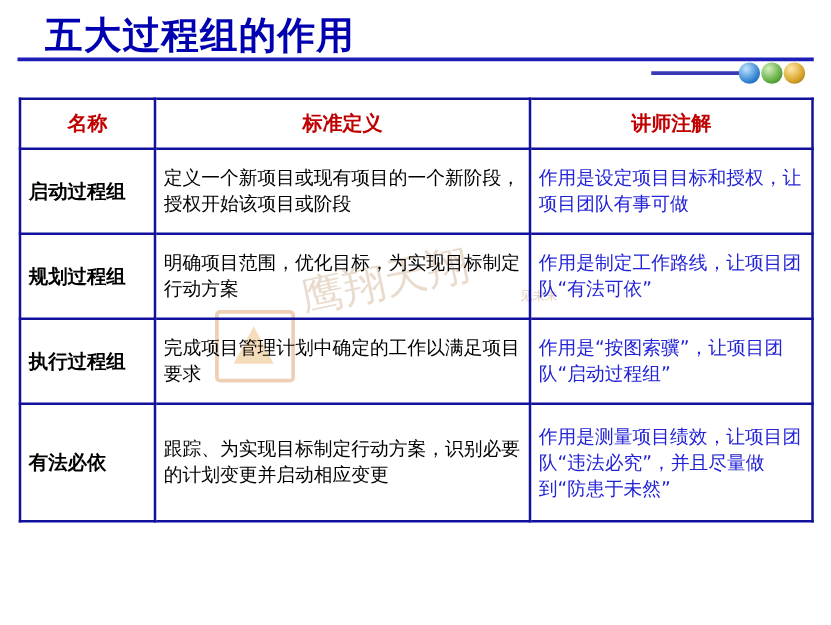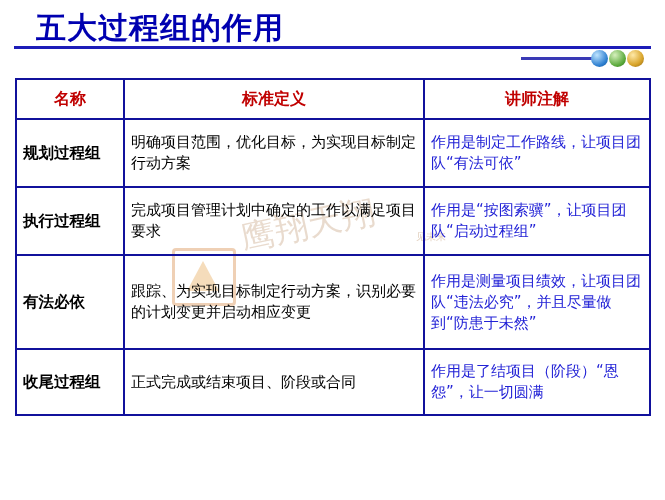--- a/index.html
+++ b/index.html
@@ -206,36 +206,36 @@
       <col class="col-note">
     </colgroup>
     <thead>
       <tr>
         <th class="hd">名称</th>
         <th class="hd">标准定义</th>
         <th class="hd">讲师注解</th>
       </tr>
     </thead>
     <tbody>
+      <tr class="r1">
+        <td class="cell-name">启动过程组</td>
+        <td class="cell-def">定义一个新项目或现有项目的一个新阶段，授权开始该项目或阶段</td>
+        <td class="cell-note">作用是设定项目目标和授权，让项目团队有事可做</td>
+      </tr>
       <tr class="r2">
         <td class="cell-name">规划过程组</td>
         <td class="cell-def">明确项目范围，优化目标，为实现目标制定行动方案</td>
         <td class="cell-note">作用是制定工作路线，让项目团队“有法可依”</td>
       </tr>
       <tr class="r3">
         <td class="cell-name">执行过程组</td>
         <td class="cell-def">完成项目管理计划中确定的工作以满足项目要求</td>
         <td class="cell-note">作用是“按图索骥”，让项目团队“启动过程组”</td>
       </tr>
       <tr class="r4">
         <td class="cell-name">有法必依</td>
         <td class="cell-def">跟踪、为实现目标制定行动方案，识别必要的计划变更并启动相应变更</td>
         <td class="cell-note">作用是测量项目绩效，让项目团队“违法必究”，并且尽量做到“防患于未然”</td>
       </tr>
-      <tr class="r5">
-        <td class="cell-name">收尾过程组</td>
-        <td class="cell-def">正式完成或结束项目、阶段或合同</td>
-        <td class="cell-note">作用是了结项目（阶段）“恩怨”，让一切圆满</td>
-      </tr>
     </tbody>
   </table>
 
 </div>
 
 </body></html>

